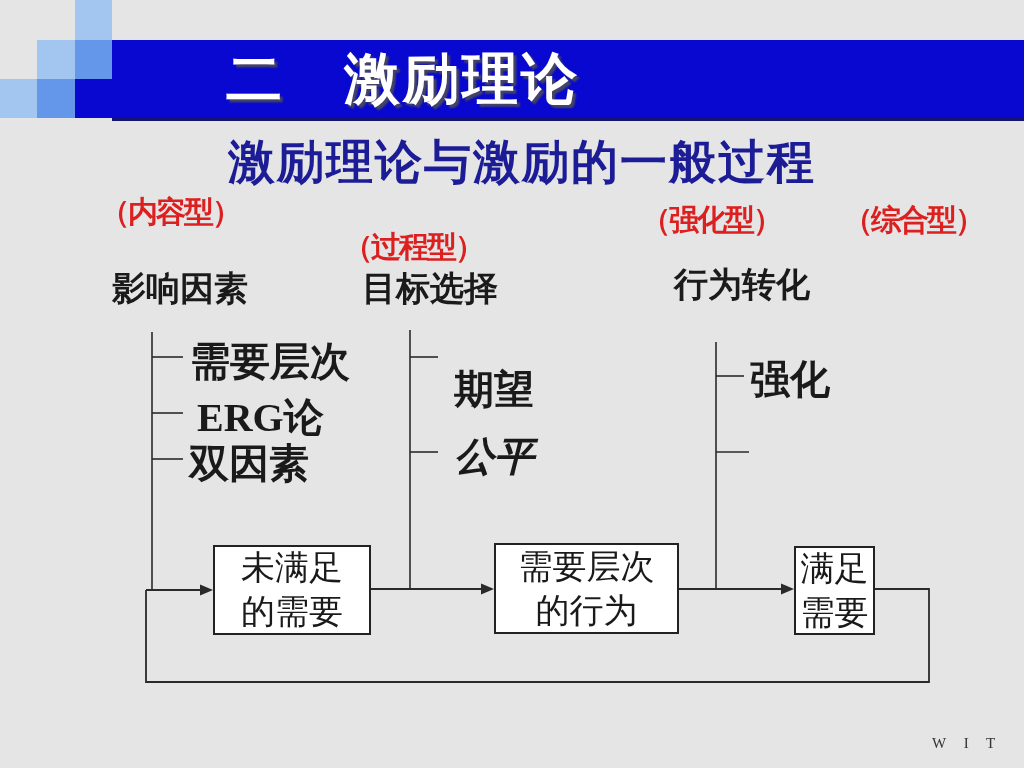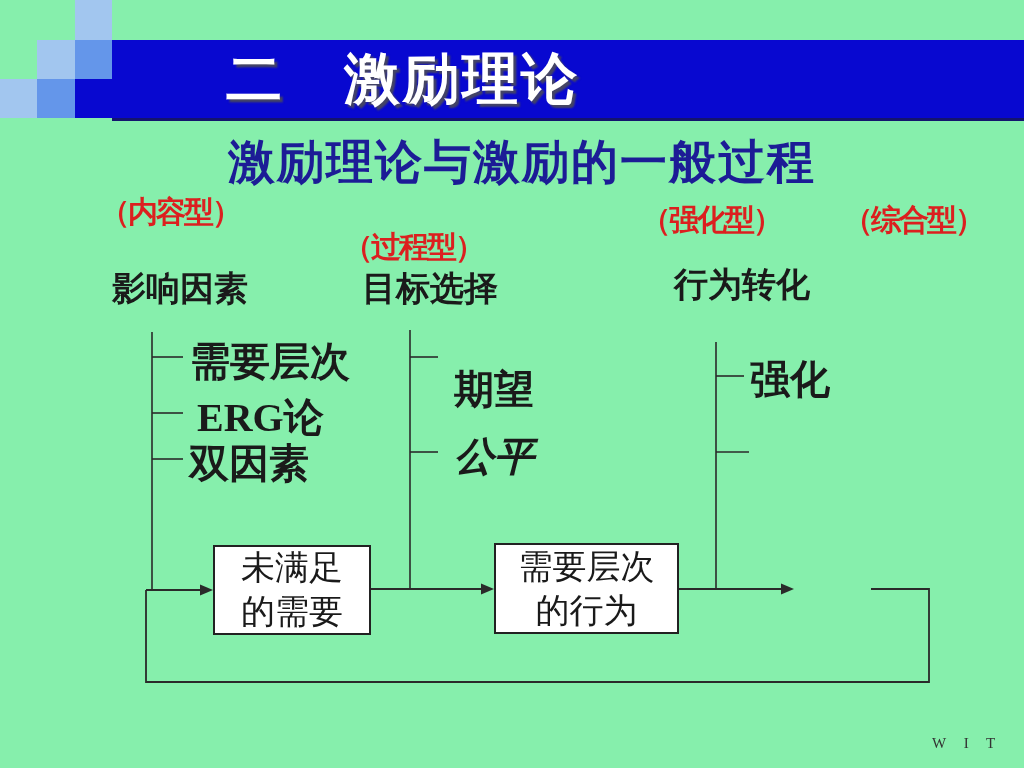--- a/index.html
+++ b/index.html
@@ -5,21 +5,21 @@
   :root{
     --bar-blue:#0808d0;
     --deco-light:#a2c6ef;
     --deco-medium:#6496ea;
     --subtitle-navy:#1c1c96;
     --label-red:#dc1f1f;
     --ink:#1a1a1a;
   }
   html,body{margin:0;padding:0;}
   body{background:#ffffff;font-family:"Liberation Serif","DejaVu Serif",serif;}
-  .slide{position:relative;width:1024px;height:768px;background:#86efac;overflow:hidden;}
+  .slide{position:relative;width:1024px;height:768px;background:#e5e5e5;overflow:hidden;}
   
   .sq{position:absolute;}
   .sq.light{background:var(--deco-light);}
   .sq.medium{background:var(--deco-medium);}
   .sq.dark{background:var(--bar-blue);}
   
   .header-bar{
     position:absolute;left:112px;top:40px;width:912px;height:78px;
     background:var(--bar-blue);
     border-bottom:3px solid #14146e;
@@ -127,16 +127,18 @@
       <line class="mid" x1="675" y1="589" x2="784" y2="589"></line>
       <polygon points="794,589 781,583.5 781,594.5"></polygon>
     </g>
     <path class="mid" d="M871,589 L929,589 L929,682 L146,682 L146,590"></path>
   </svg>
 
   <div class="flow-box" style="left:213px;top:545px;width:154px;height:86px;">未满足
 的需要</div>
   <div class="flow-box" style="left:494px;top:543px;width:181px;height:87px;">需要层次
 的行为</div>
+  <div class="flow-box" style="left:794px;top:546px;width:77px;height:85px;">满足
+需要</div>
 
   <div class="footer-wit">W I T</div>
 
 </div>
 
 </body></html>

